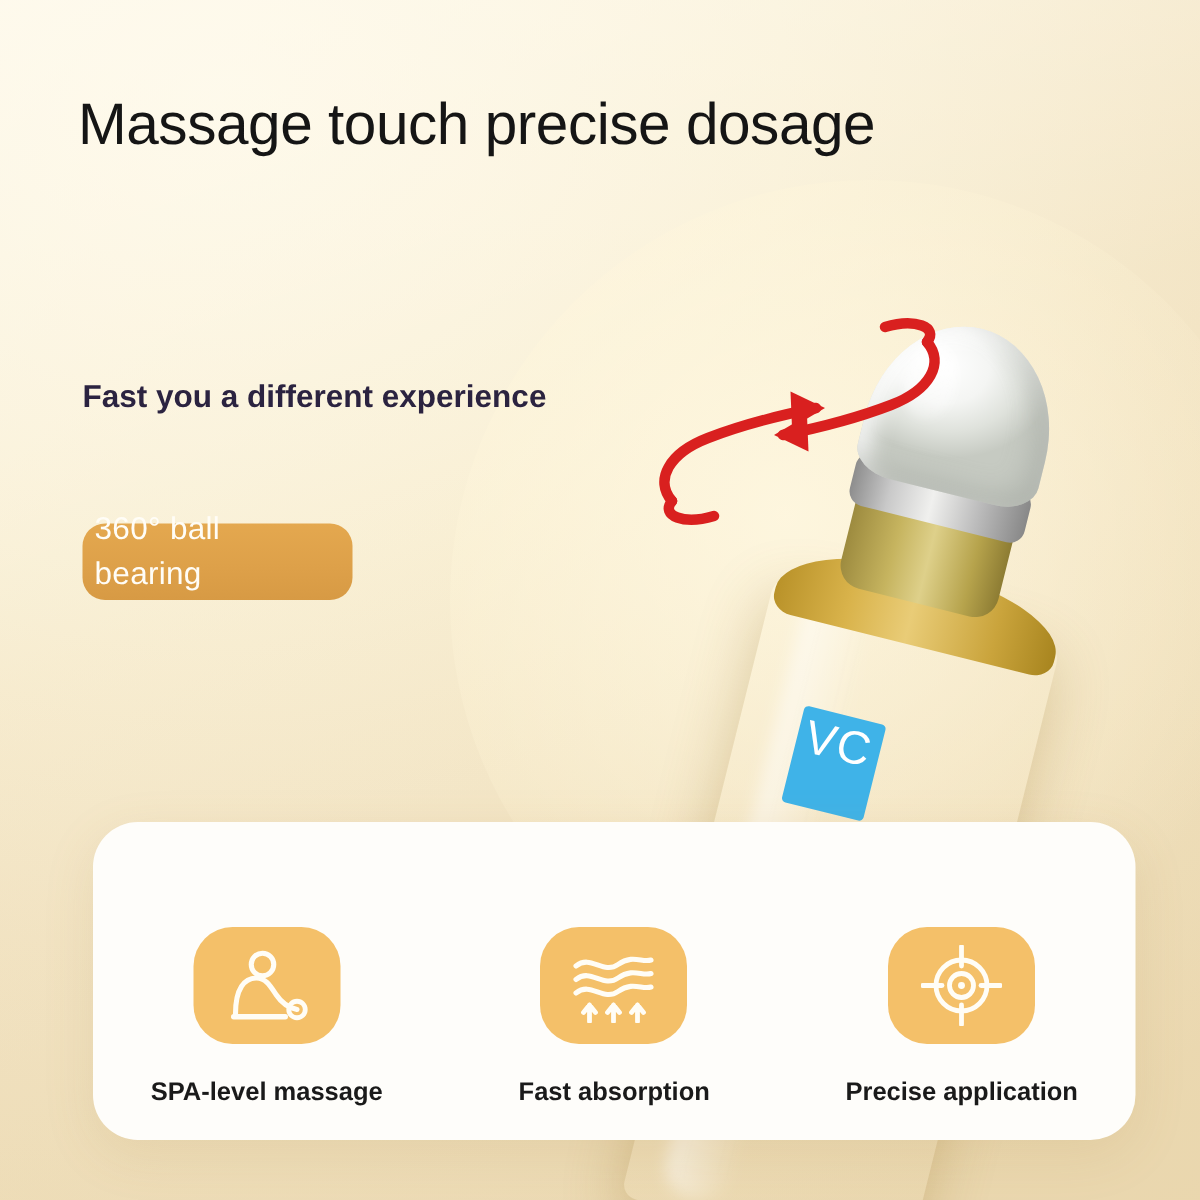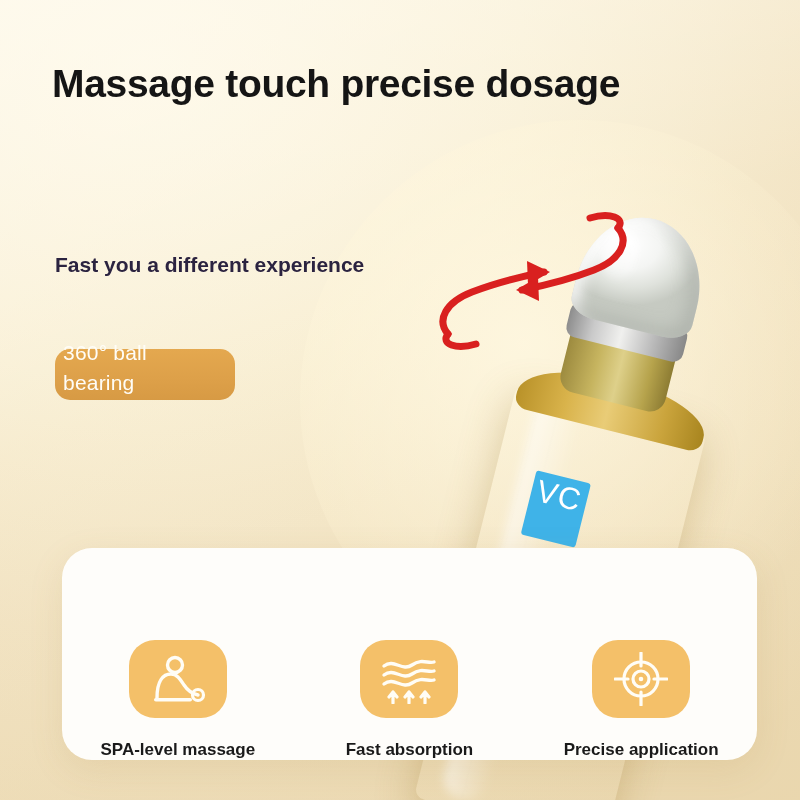--- a/index.html
+++ b/index.html
@@ -38,21 +38,21 @@
     background: radial-gradient(circle at 40% 40%, rgba(255,248,225,0.85) 0%, rgba(255,245,215,0.25) 55%, rgba(255,245,215,0) 72%);
     pointer-events: none;
   }
 
   
   .headline {
     position: absolute;
     left: 52px;
     top: 62px;
     font-size: 39px;
-    font-weight: bold;
+    font-weight: normal;
     color: #151515;
     letter-spacing: -0.3px;
     font-stretch: condensed;
     white-space: nowrap;
   }
   .sub-a {
     position: absolute;
     left: 34px;
     top: 173px;
     font-size: 19px;
@@ -249,21 +249,21 @@
     border-radius: 30px;
     box-shadow: 0 10px 34px rgba(170,135,60,0.13);
   }
   .features {
     position: absolute;
     left: 62px;
     top: 548px;
     width: 695px;
     height: 212px;
     display: flex;
-    align-items: flex-end;
+    align-items: center;
     justify-content: space-around;
     padding-top: 47px;
     box-sizing: border-box;
   }
   .feature {
     width: 190px;
     display: flex;
     flex-direction: column;
     align-items: center;
   }

